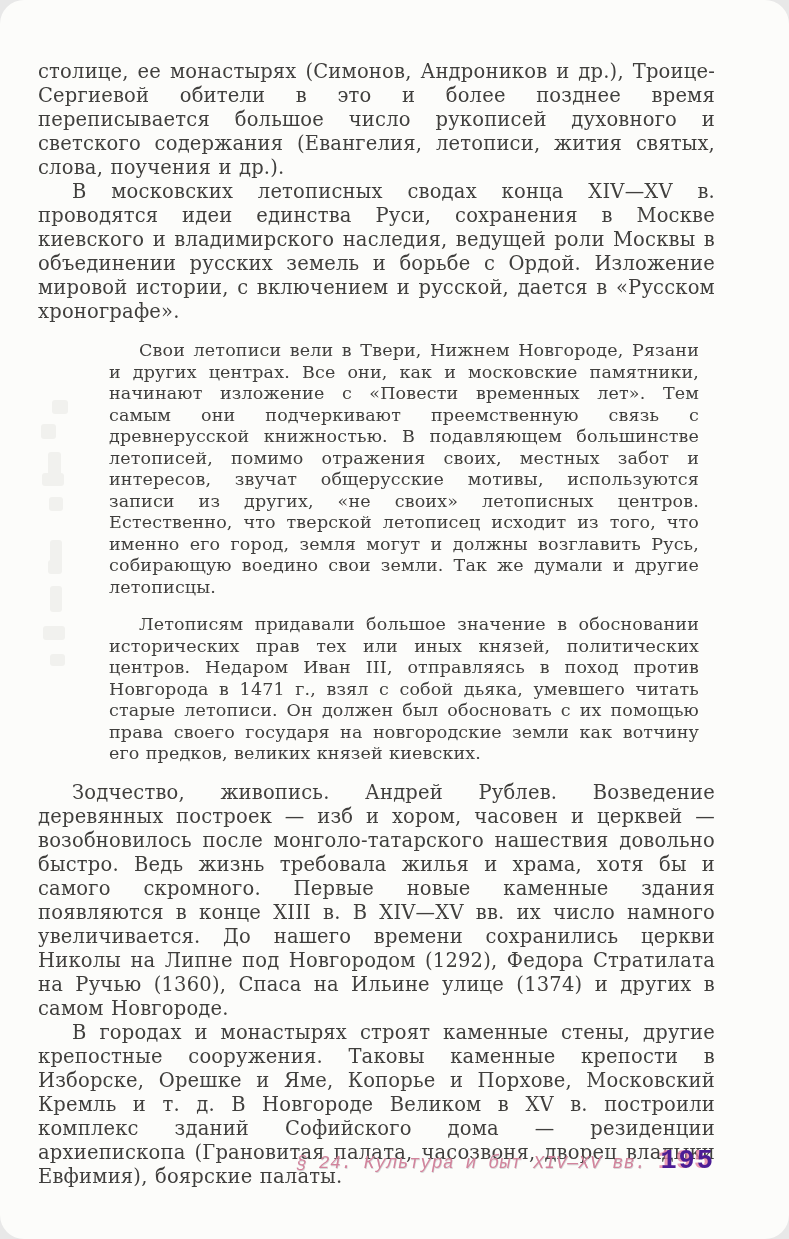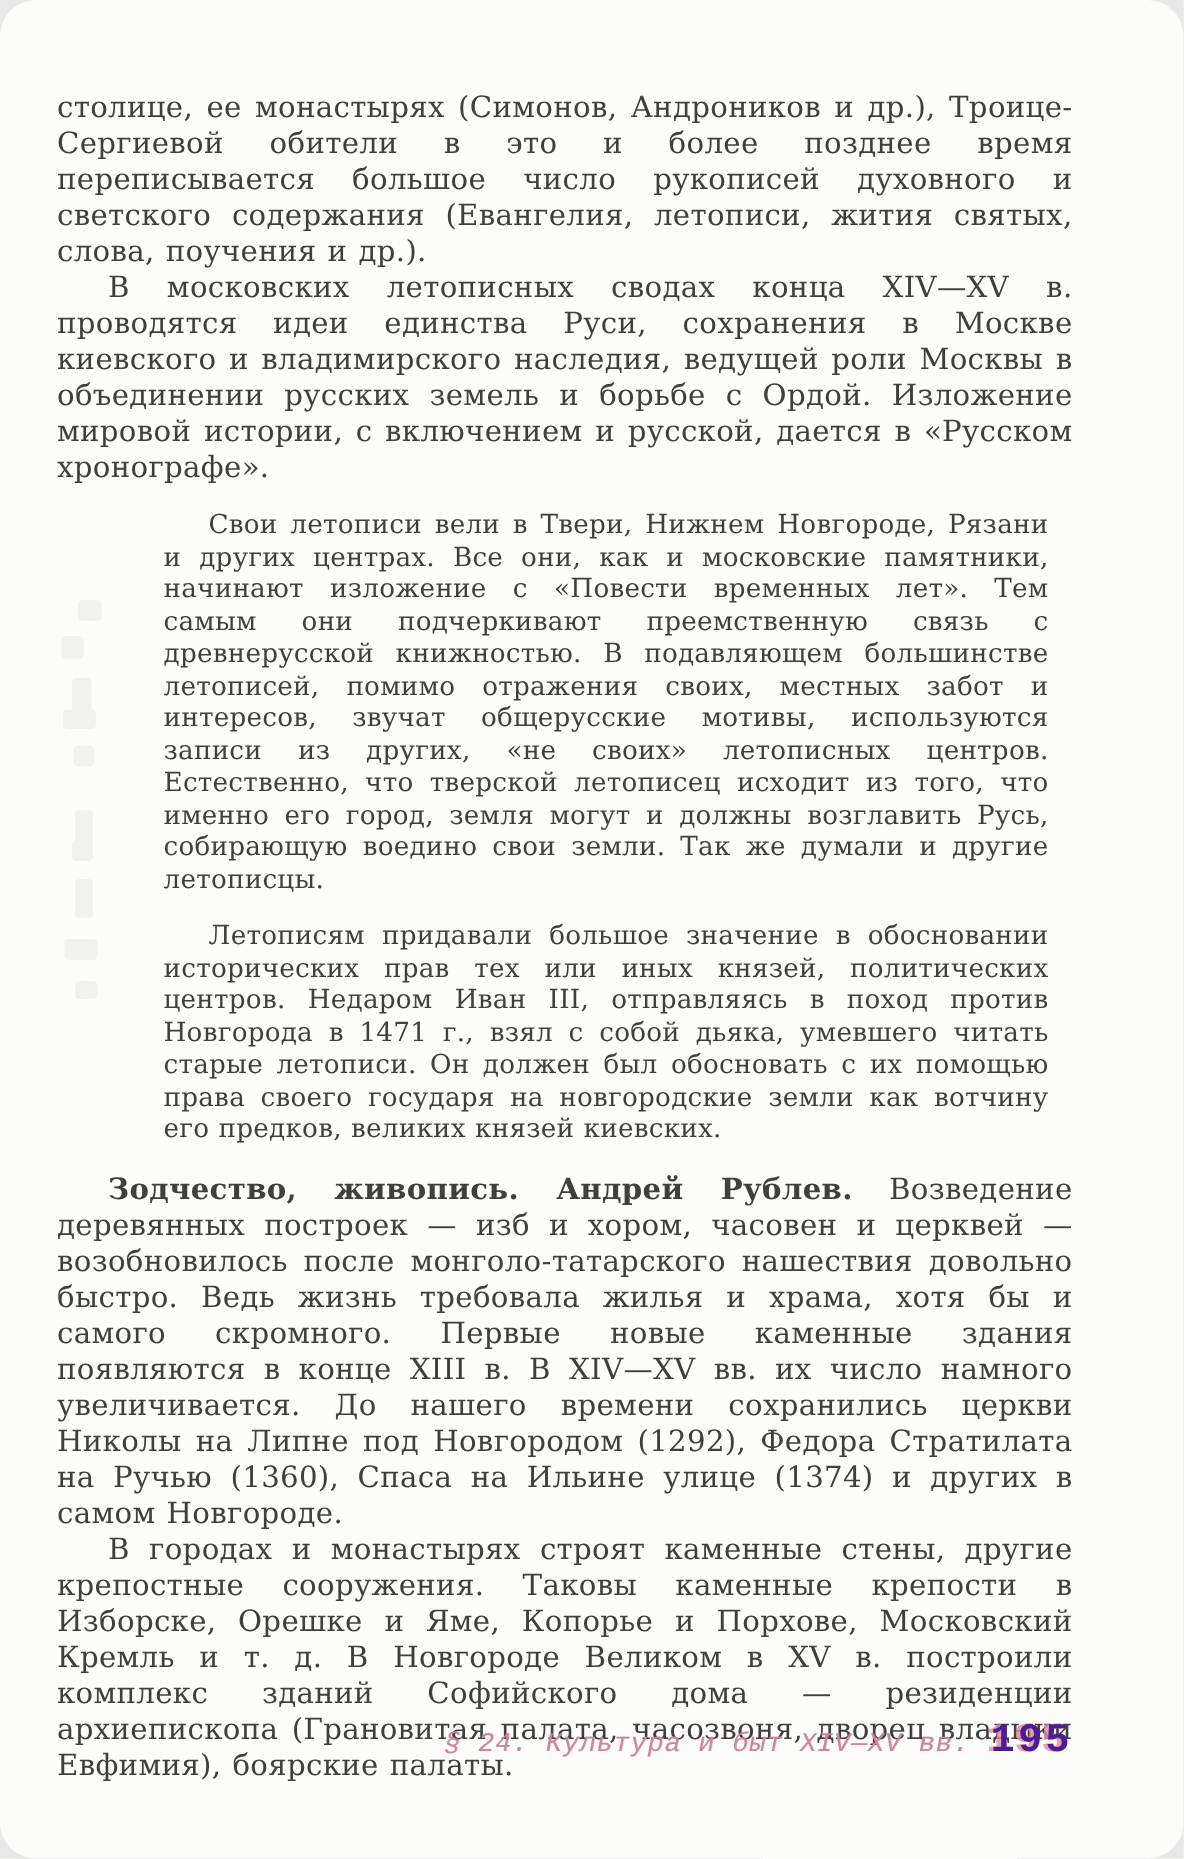--- a/index.html
+++ b/index.html
@@ -42,21 +42,21 @@
   .excerpt p {
     margin: 16px;
     font-size: 17.5px;
     line-height: 21.5px;
     text-align: justify;
     text-indent: 30px;
     letter-spacing: 0.15px;
     word-spacing: 0.5px;
   }
   .lead-bold {
-    font-weight: bold;
+    font-weight: normal;
   }
   .page-footer {
     position: absolute;
     top: 1146px;
     right: 74px;
     display: flex;
     align-items: baseline;
     gap: 14px;
     font-family: Liberation Mono, monospace;
   }

